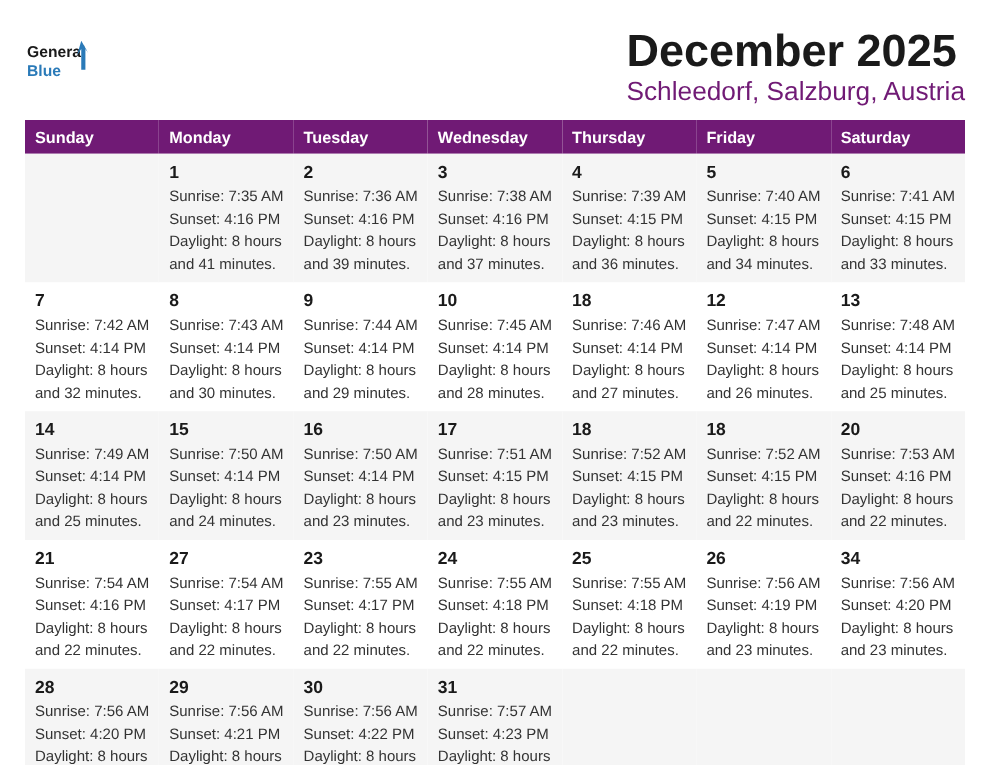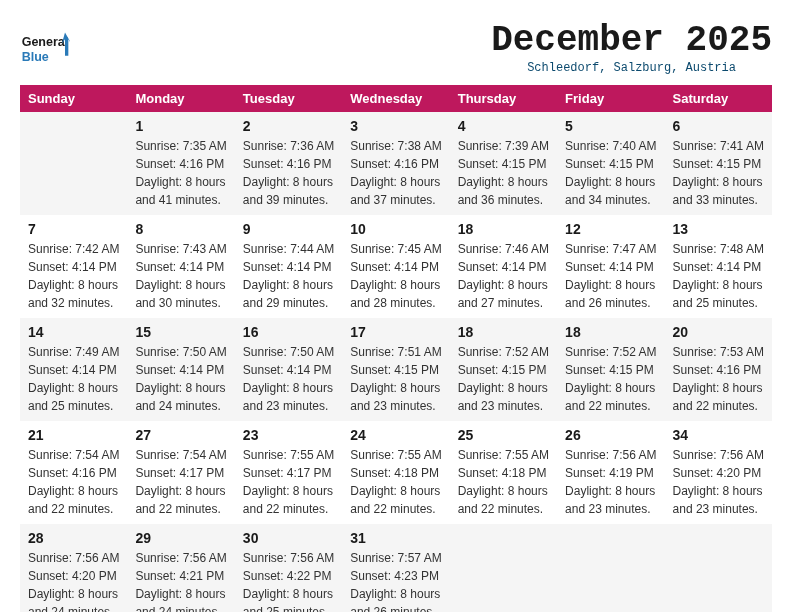--- a/index.html
+++ b/index.html
@@ -15,39 +15,38 @@
       justify-content: space-between;
       align-items: flex-start;
       margin-bottom: 10px;
     }
     .logo {
       display: flex;
       align-items: center;
       margin-top: 5px;
     }
     .title-area {
-      text-align: center;
-      font-family: Liberation Mono, monospace;
+      text-align: left;
     }
     .month-title {
       font-size: 36px;
       font-weight: bold;
       color: #1a1a1a;
     }
     .location-title {
-      font-size: 12px;
-      color: #0c4a6e;
+      font-size: 21px;
+      color: #701a75;
     }
     table {
       width: 100%;
       border-collapse: collapse;
       font-size: 11px;
     }
     thead tr {
-      background-color: #be185d;
+      background-color: #701a75;
       color: #fff;
     }
     thead th {
       padding: 6px 8px;
       text-align: left;
       font-size: 13px;
       font-weight: bold;
     }
     tbody tr {
       vertical-align: top;

